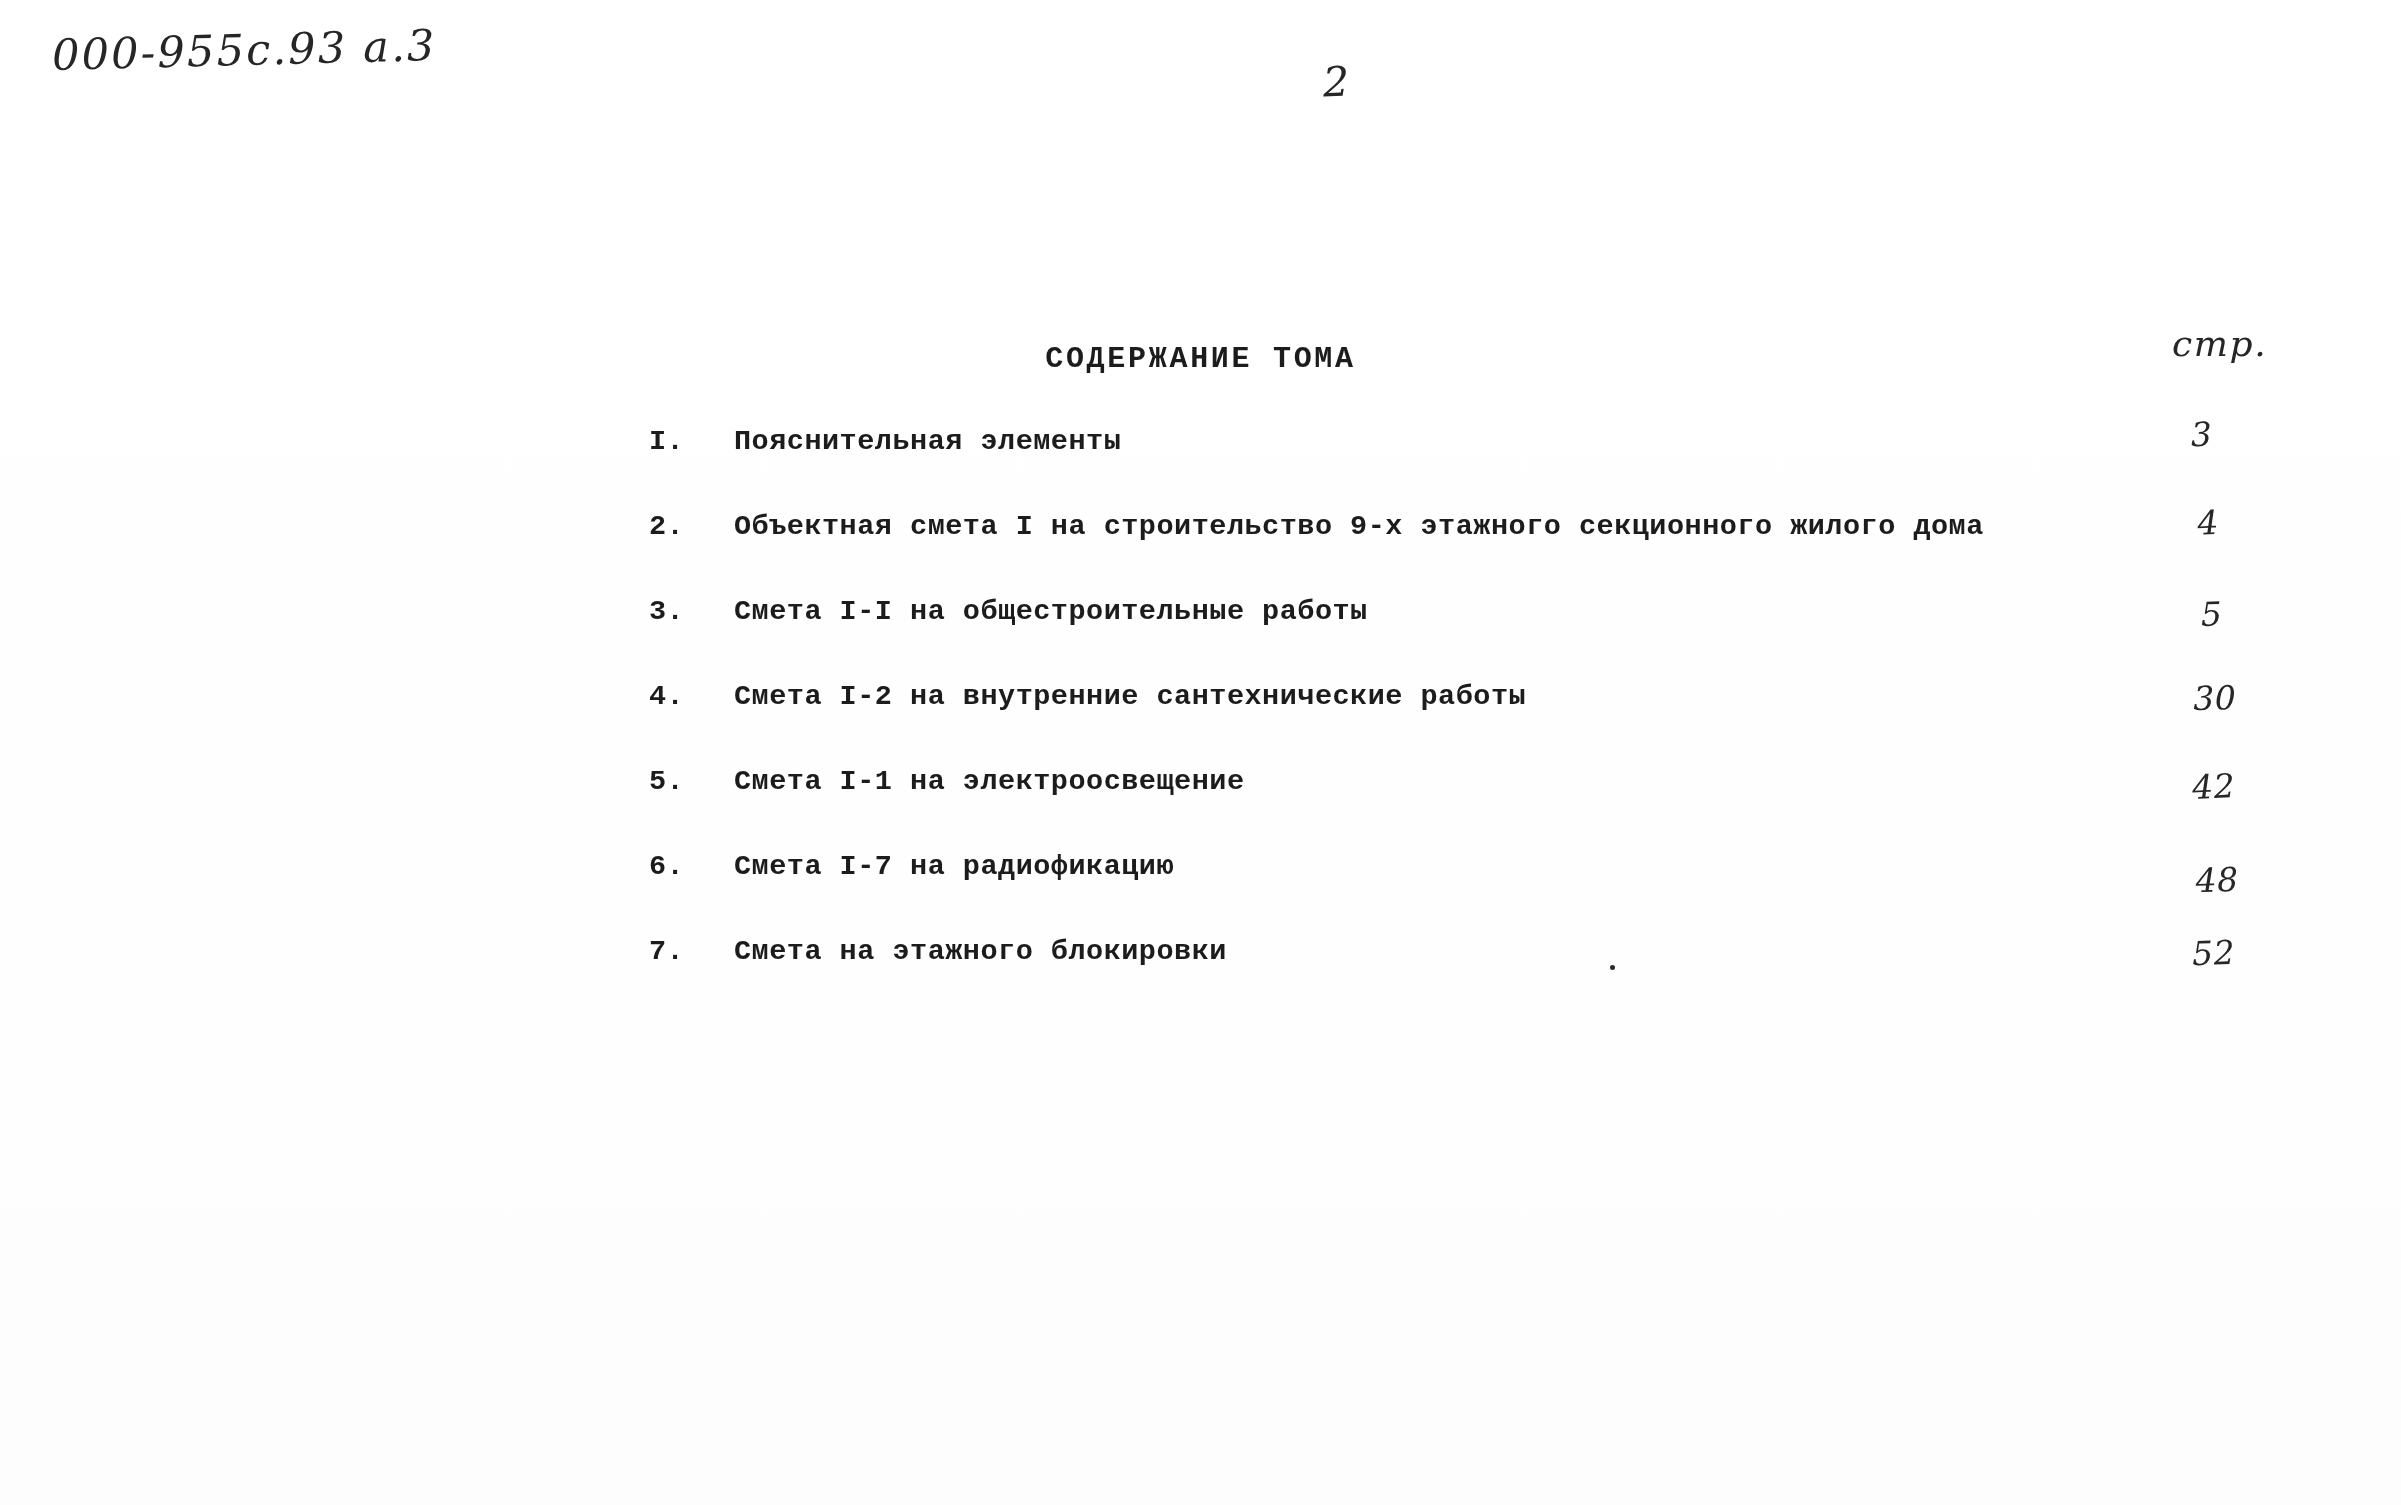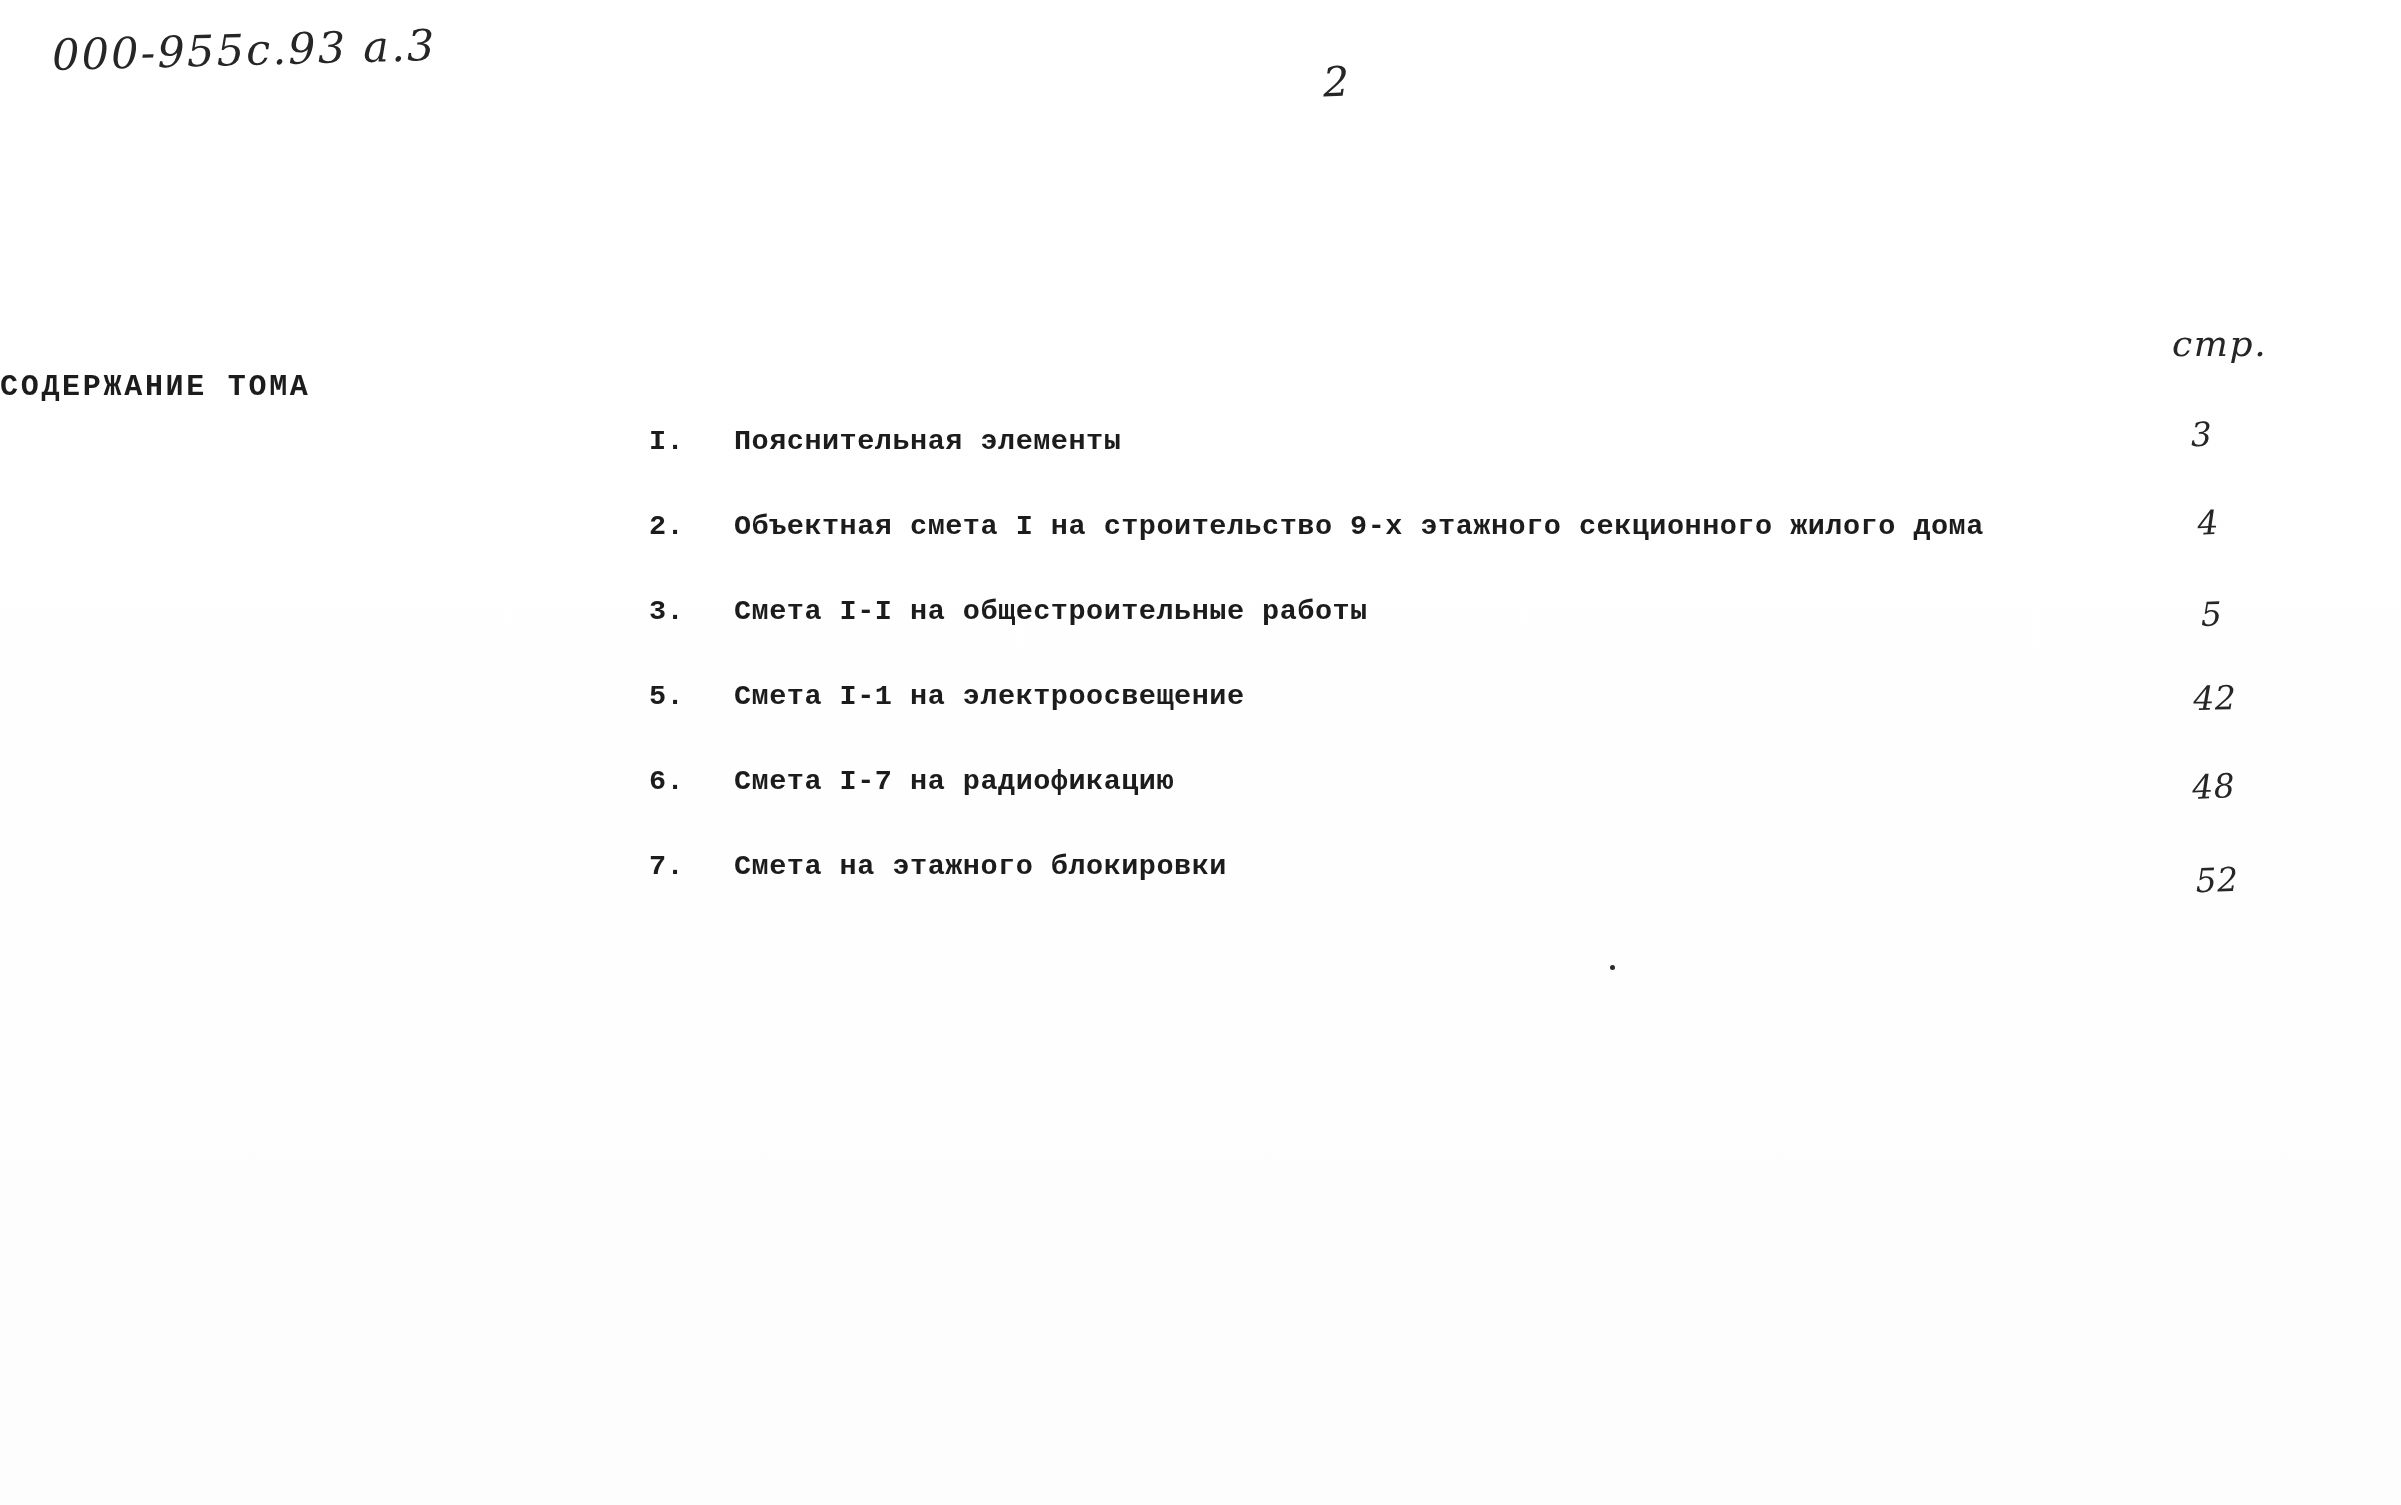--- a/index.html
+++ b/index.html
@@ -44,25 +44,25 @@
     top: 58px;
     font-size: 41px;
     transform: rotate(-2deg);
   }
 
   .toc-title {
     position: absolute;
     left: 0;
     right: 0;
     top: 342px;
+    text-align: center;
     font-size: 30px;
     font-weight: bold;
     letter-spacing: 2.7px;
     white-space: nowrap;
-    margin-top: 28px;
   }
 
   .page-col-header {
     position: absolute;
     left: 2172px;
     top: 323px;
     font-size: 36px;
     letter-spacing: 1.6px;
     text-align: center;
   }
@@ -140,20 +140,24 @@
   </div>
       <div class="toc-row">
     <span class="toc-num">2.</span><span class="toc-label">Объектная смета I на строительство 9-х этажного секционного жилого дома</span>
     <span class="toc-page handwriting">4</span>
   </div>
       <div class="toc-row">
     <span class="toc-num">3.</span><span class="toc-label">Смета I-I на общестроительные работы</span>
     <span class="toc-page handwriting">5</span>
   </div>
       <div class="toc-row">
+    <span class="toc-num">4.</span><span class="toc-label">Смета I-2 на внутренние сантехнические работы</span>
+    <span class="toc-page handwriting">30</span>
+  </div>
+      <div class="toc-row">
     <span class="toc-num">5.</span><span class="toc-label">Смета I-1 на электроосвещение</span>
     <span class="toc-page handwriting">42</span>
   </div>
       <div class="toc-row">
     <span class="toc-num">6.</span><span class="toc-label">Смета I-7 на радиофикацию</span>
     <span class="toc-page handwriting">48</span>
   </div>
       <div class="toc-row">
     <span class="toc-num">7.</span><span class="toc-label">Смета на этажного блокировки</span>
     <span class="toc-page handwriting">52</span>

